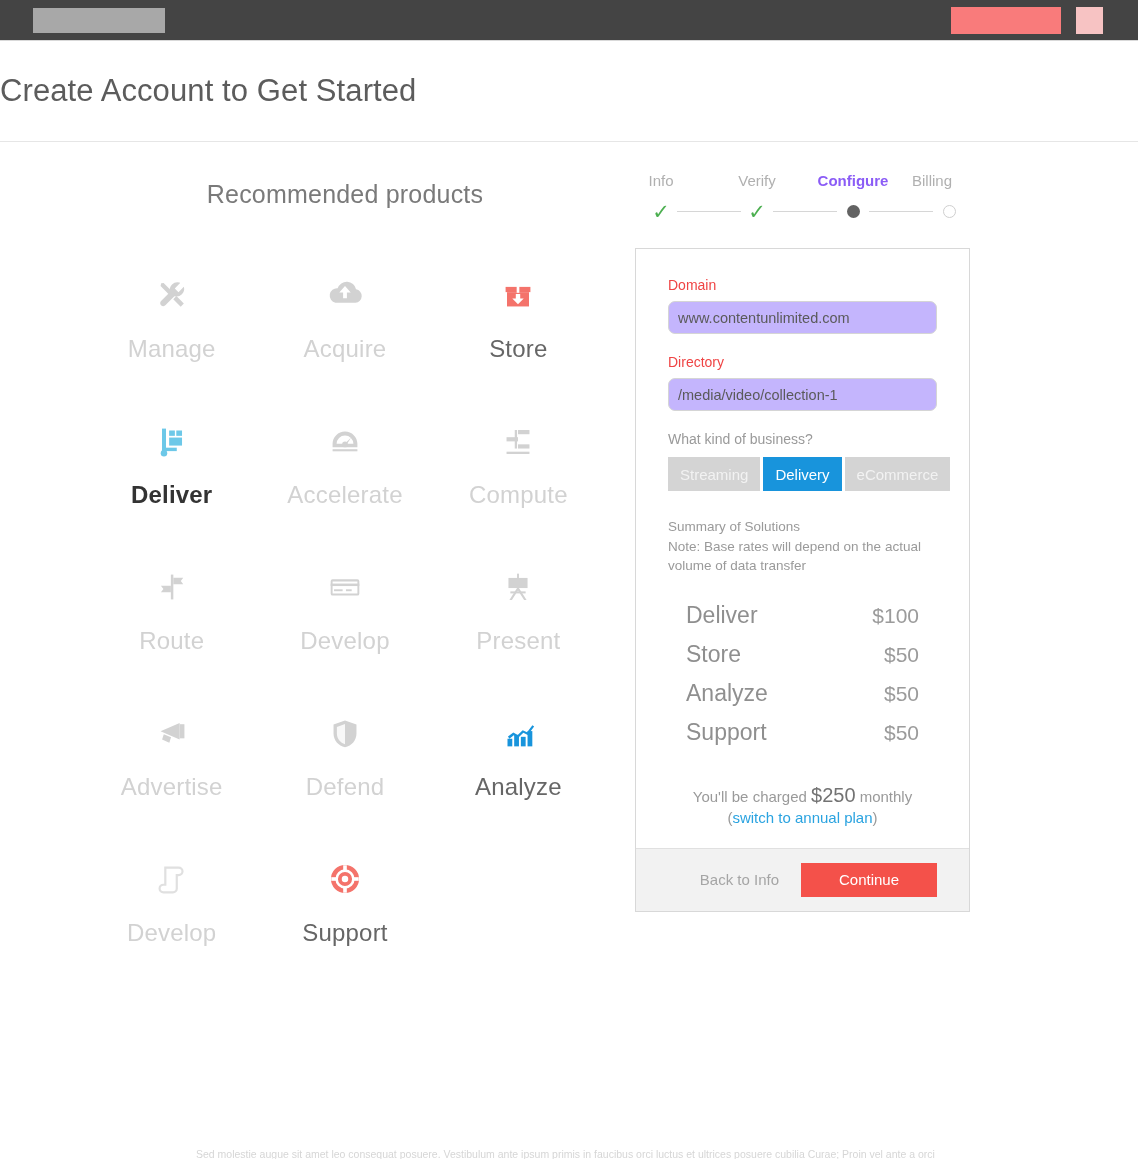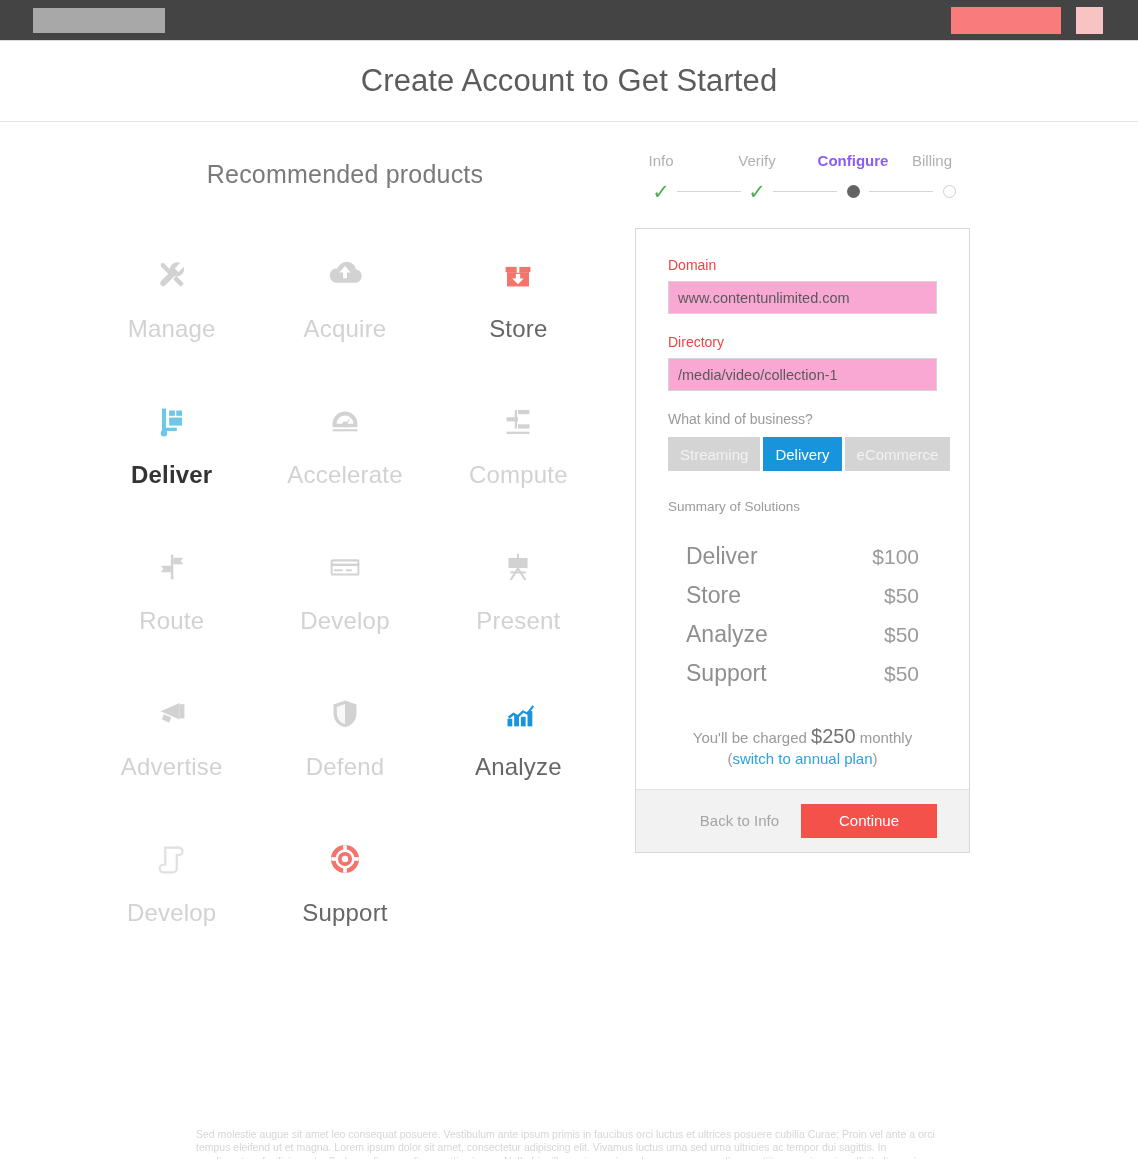--- a/index.html
+++ b/index.html
@@ -29,23 +29,23 @@
     background: #f97b7b;
   }
   .nav-sq-ph {
     position: absolute; right: 35px; top: 7px;
     width: 27px; height: 27px;
     background: #f7c3c3;
   }
 
   
   .page-header {
-    height: 81px;
+    height: 101px;
     border-bottom: 1px solid #e6e6e6;
-    display: flex; align-items: center; justify-content: center;
+    display: flex; align-items: center; 
   }
   .page-title {
     font-size: 31px;
     font-weight: 300;
     color: #5c5c5c;
     letter-spacing: 0.1px;
   }
 
   
   .main {
@@ -161,27 +161,27 @@
   .field-label {
     font-size: 14px;
     font-weight: 400;
     color: #ef4444;
     margin-bottom: 8px;
   }
   .field-input {
     width: 100%;
     height: 33px;
     border: 1px solid #d5d5d5;
-    border-radius: 0;
+    border-radius: 7px;
     padding: 0 9px;
     font-size: 14.5px;
     font-weight: 300;
     color: #5a5a5a;
     font-family: "Liberation Sans", sans-serif;
-    background: #f9a8d4;
+    background: #c4b5fd;
     outline: none;
   }
   .field-block { margin-bottom: 20px; }
 
   .seg-label {
     font-size: 14px; font-weight: 300; color: #9a9a9a;
     margin-bottom: 10px;
   }
   .segmented { display: flex; gap: 3px; }
   .seg-btn {
@@ -500,20 +500,21 @@
           <div class="seg-label">What kind of business?</div>
           <div class="segmented" id="segmented">
               <button class="seg-btn">Streaming</button>
               <button class="seg-btn selected">Delivery</button>
               <button class="seg-btn">eCommerce</button>
             </div>
         </div>
 
         <div class="summary-head">
           <div>Summary of Solutions</div>
+          <div>Note: Base rates will depend on the actual volume of data transfer</div>
         </div>
 
         <div class="summary-list" id="summary-list">
             <div class="summary-row">
               <span class="sum-name">Deliver</span>
               <span class="sum-price">$100</span>
             </div>
             <div class="summary-row">
               <span class="sum-name">Store</span>
               <span class="sum-price">$50</span>

